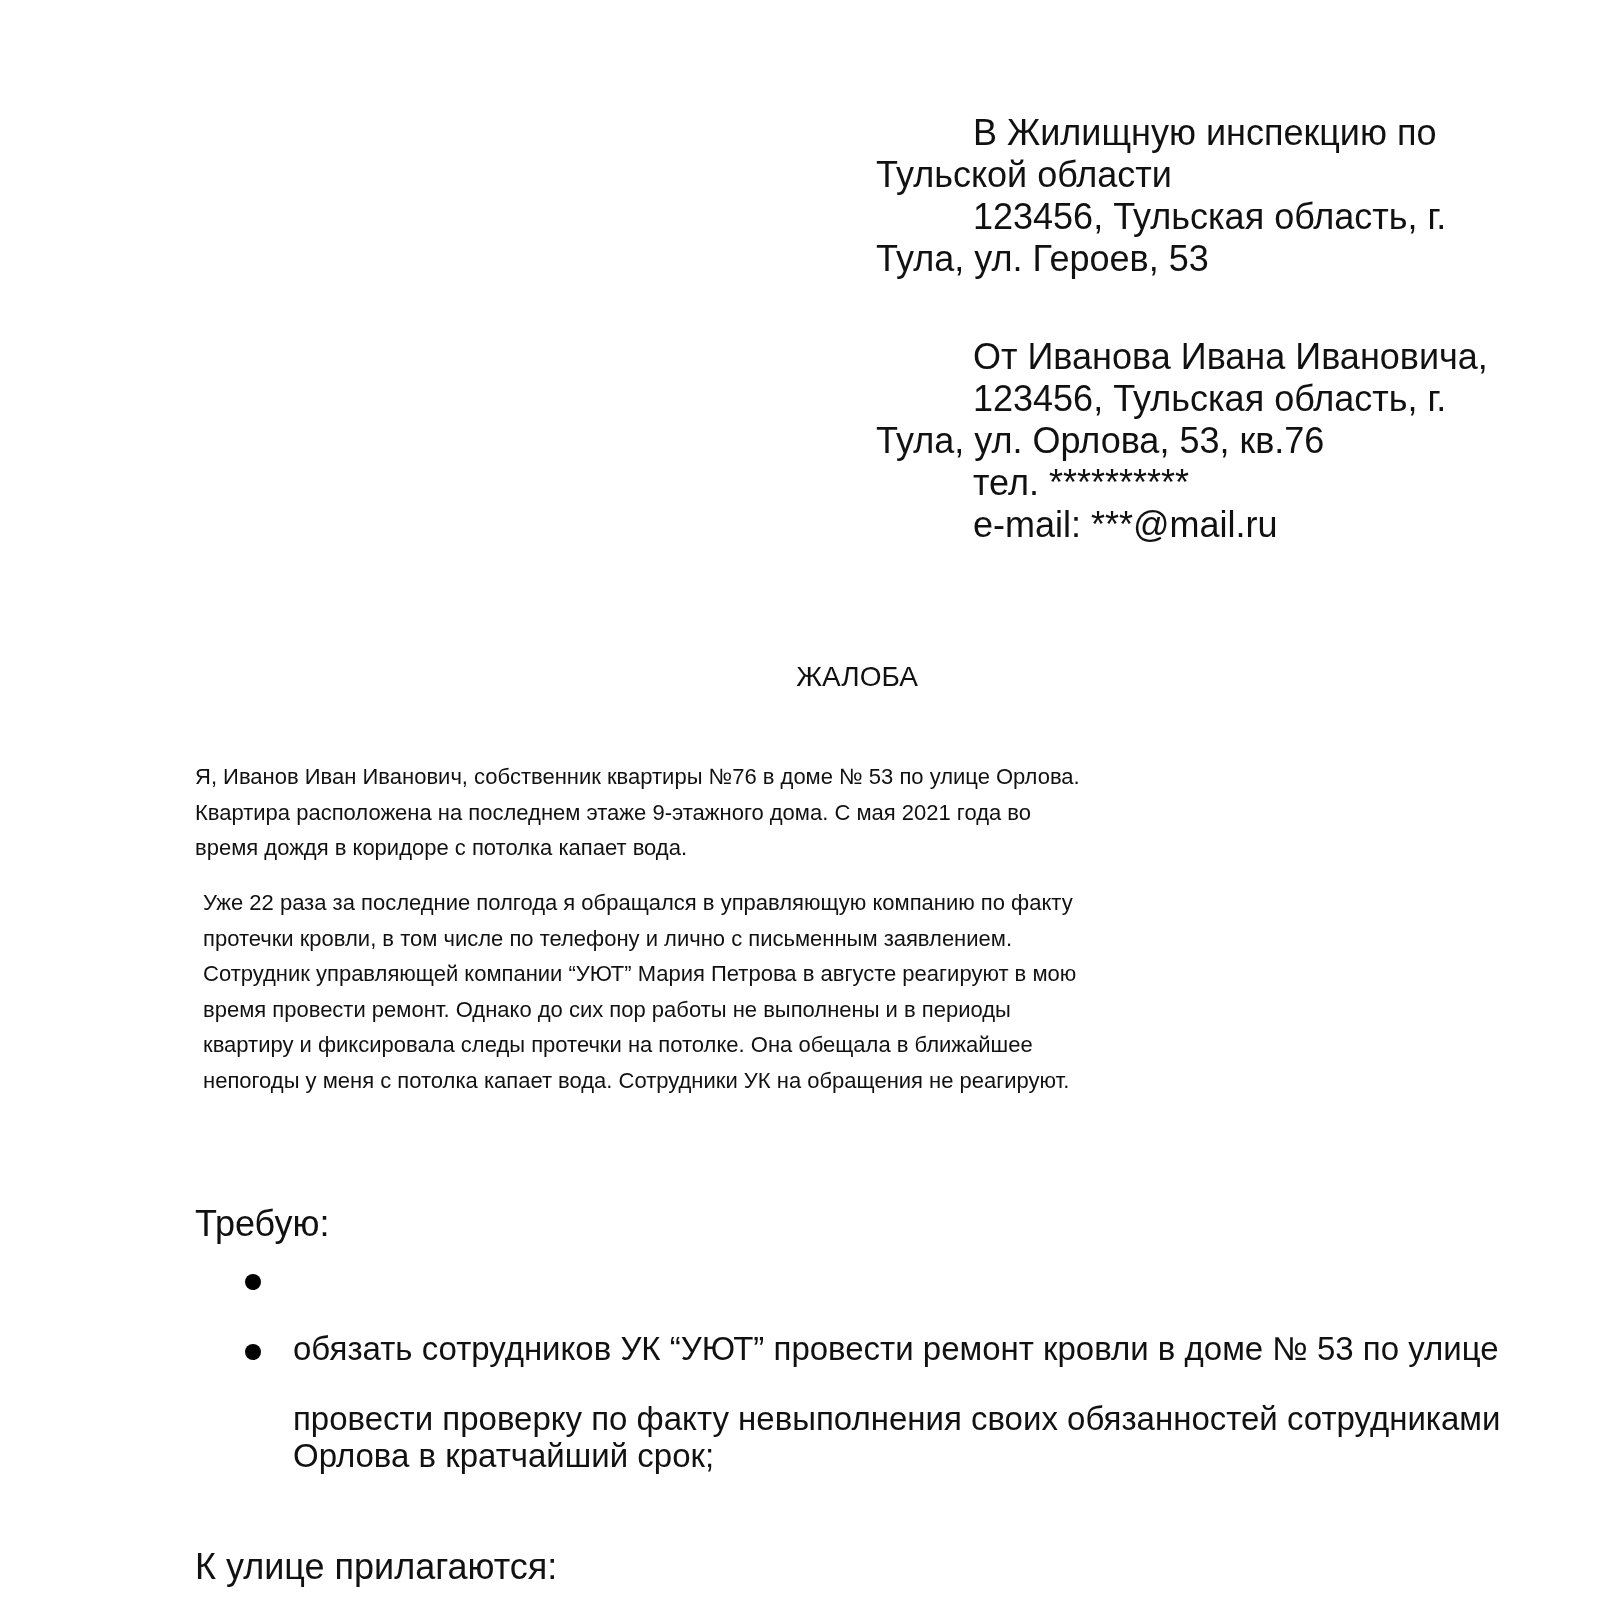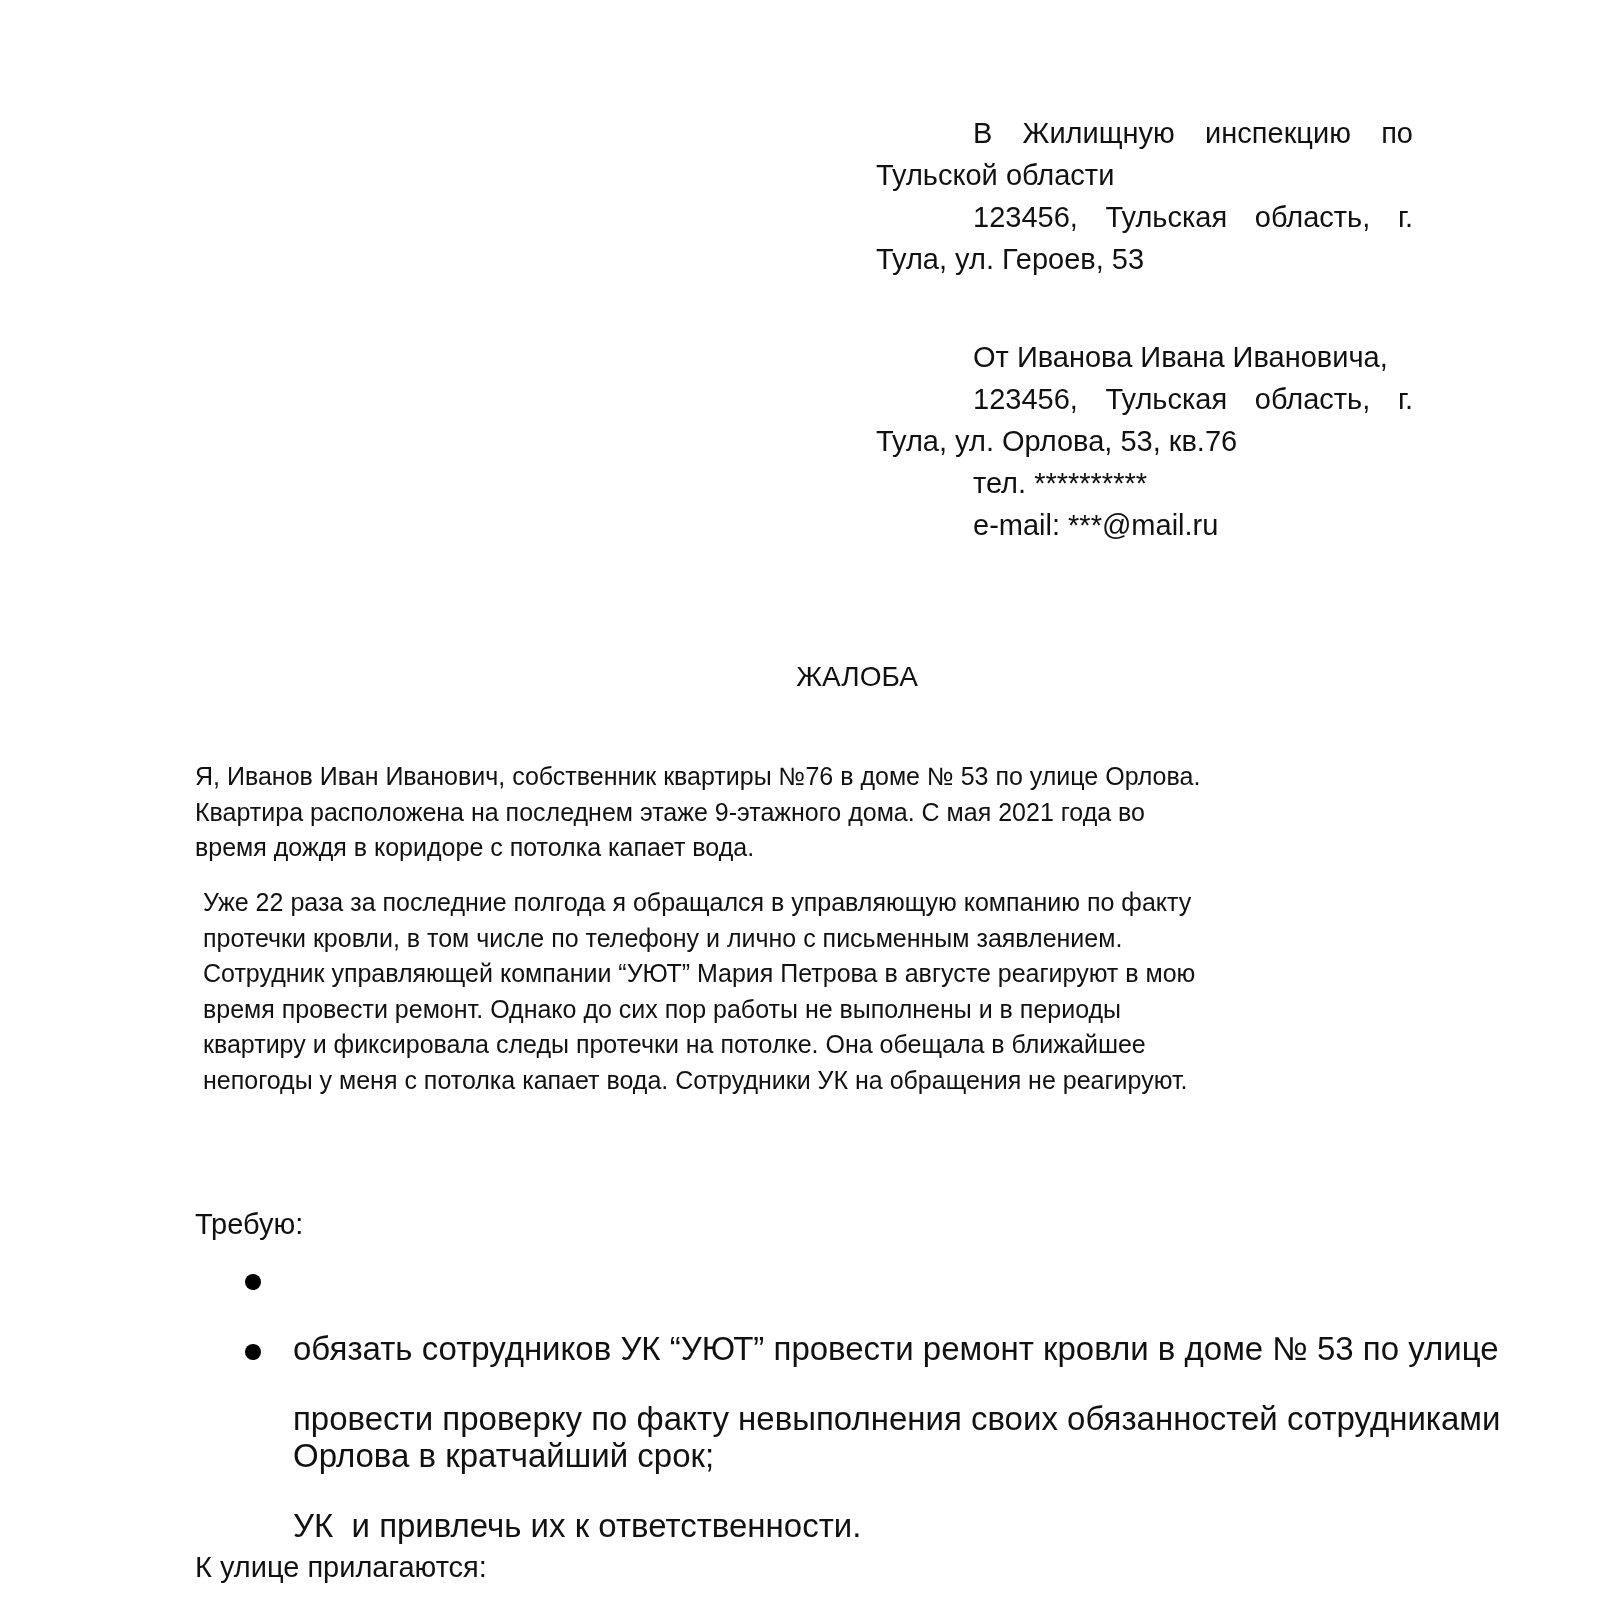--- a/index.html
+++ b/index.html
@@ -1,26 +1,26 @@
 <!DOCTYPE html>
 <html><head>
 <meta charset="utf-8">
 <style>
   html, body { margin: 0; padding: 0; background: #ffffff; }
   body {
     width: 1600px; height: 1600px; position: relative; overflow: hidden;
     font-family: "Liberation Sans", sans-serif; color: #111111;
   }
-  .line { position: absolute; white-space: pre; font-size: 29px; line-height: 34px; }
+  .line { position: absolute; white-space: pre; font-size: 36px; line-height: 34px; }
   .justify { text-align: justify; text-align-last: justify; }
   .addr-wide { left: 973px; width: 440px; }
   .addr-left { left: 876px; }
   .addr-ind { left: 973px; }
   .title { left: 0; width: 1714px; text-align: center; font-size: 28px; }
-  .para { position: absolute; left: 195px; width: 1230px; font-size: 25px; line-height: 35.5px; }
+  .para { position: absolute; left: 195px; width: 1230px; font-size: 22px; line-height: 35.5px; }
   .para .pl { display: block; white-space: pre; }
   .bullet-item { position: absolute; left: 245px; }
   .bullet-dot {
     position: absolute; left: 0; top: 11px; width: 16px; height: 16px;
     border-radius: 50%; background: #000;
   }
   .bullet-text { position: absolute; left: 48px; font-size: 33px; line-height: 35.5px; white-space: pre; }
   .bullet-text span { display: block; }
 </style>
 </head>
@@ -61,17 +61,16 @@
   <div class="bullet-text" style="top:-3px;">
     <span>обязать сотрудников УК “УЮТ” провести ремонт кровли в доме № 53 по улице</span>
     <span>Орлова в кратчайший срок;</span>
   </div>
 </div>
 
 <div class="bullet-item" style="top:1333px;">
   <span class="bullet-dot"></span>
   <div class="bullet-text" style="top:-3px;">
     <span>провести проверку по факту невыполнения своих обязанностей сотрудниками</span>
-    <span>УК  и привлечь их к ответственности.</span>
   </div>
 </div>
 
 <div class="line" style="left:195px; top:1550px;">К улице прилагаются:</div>
 
 </body></html>

